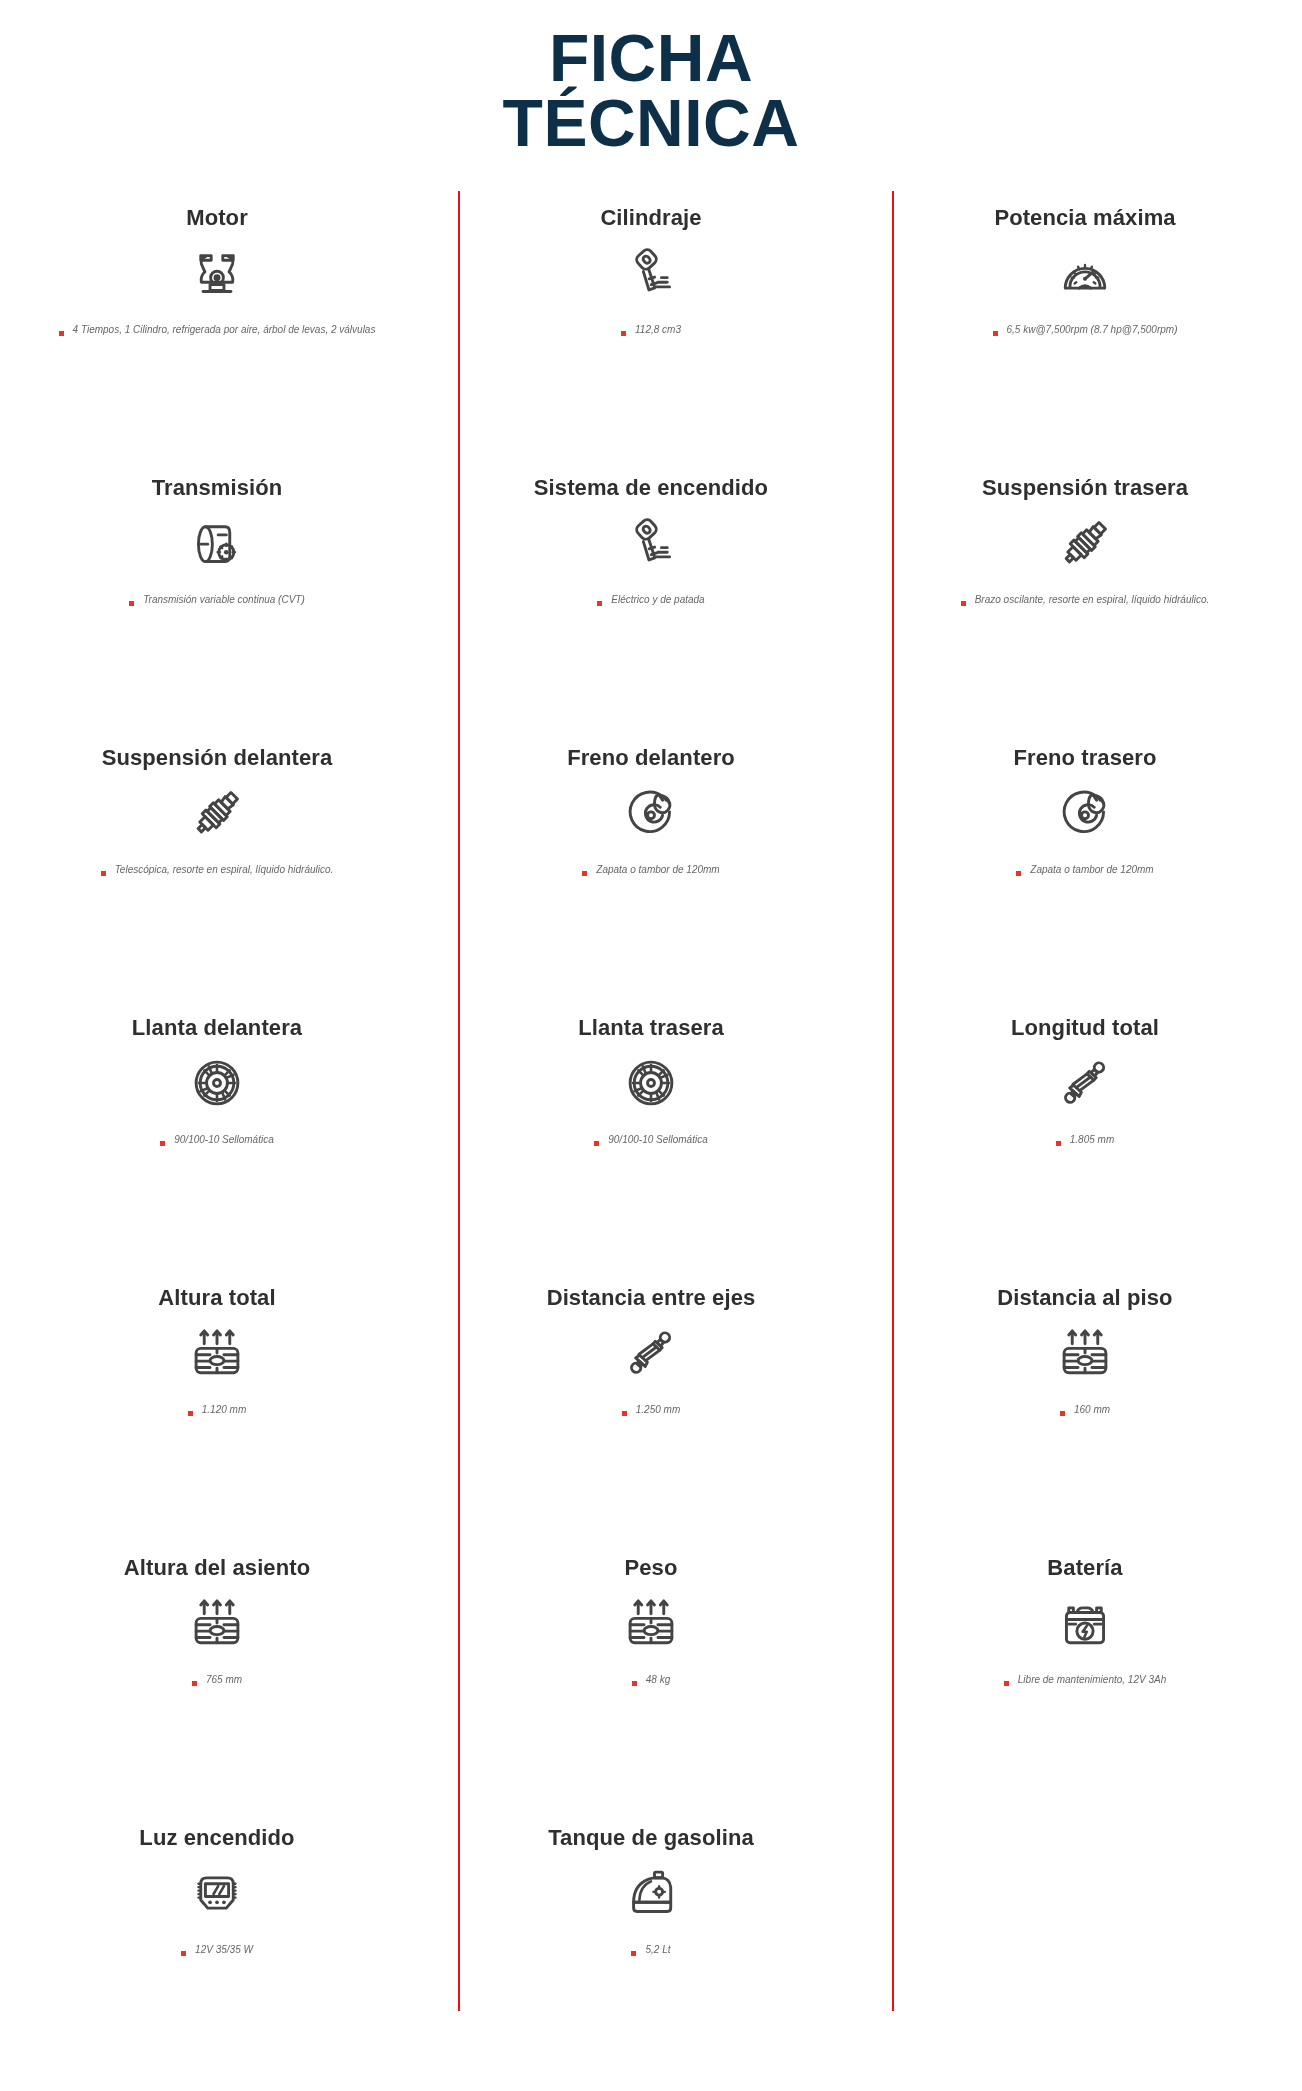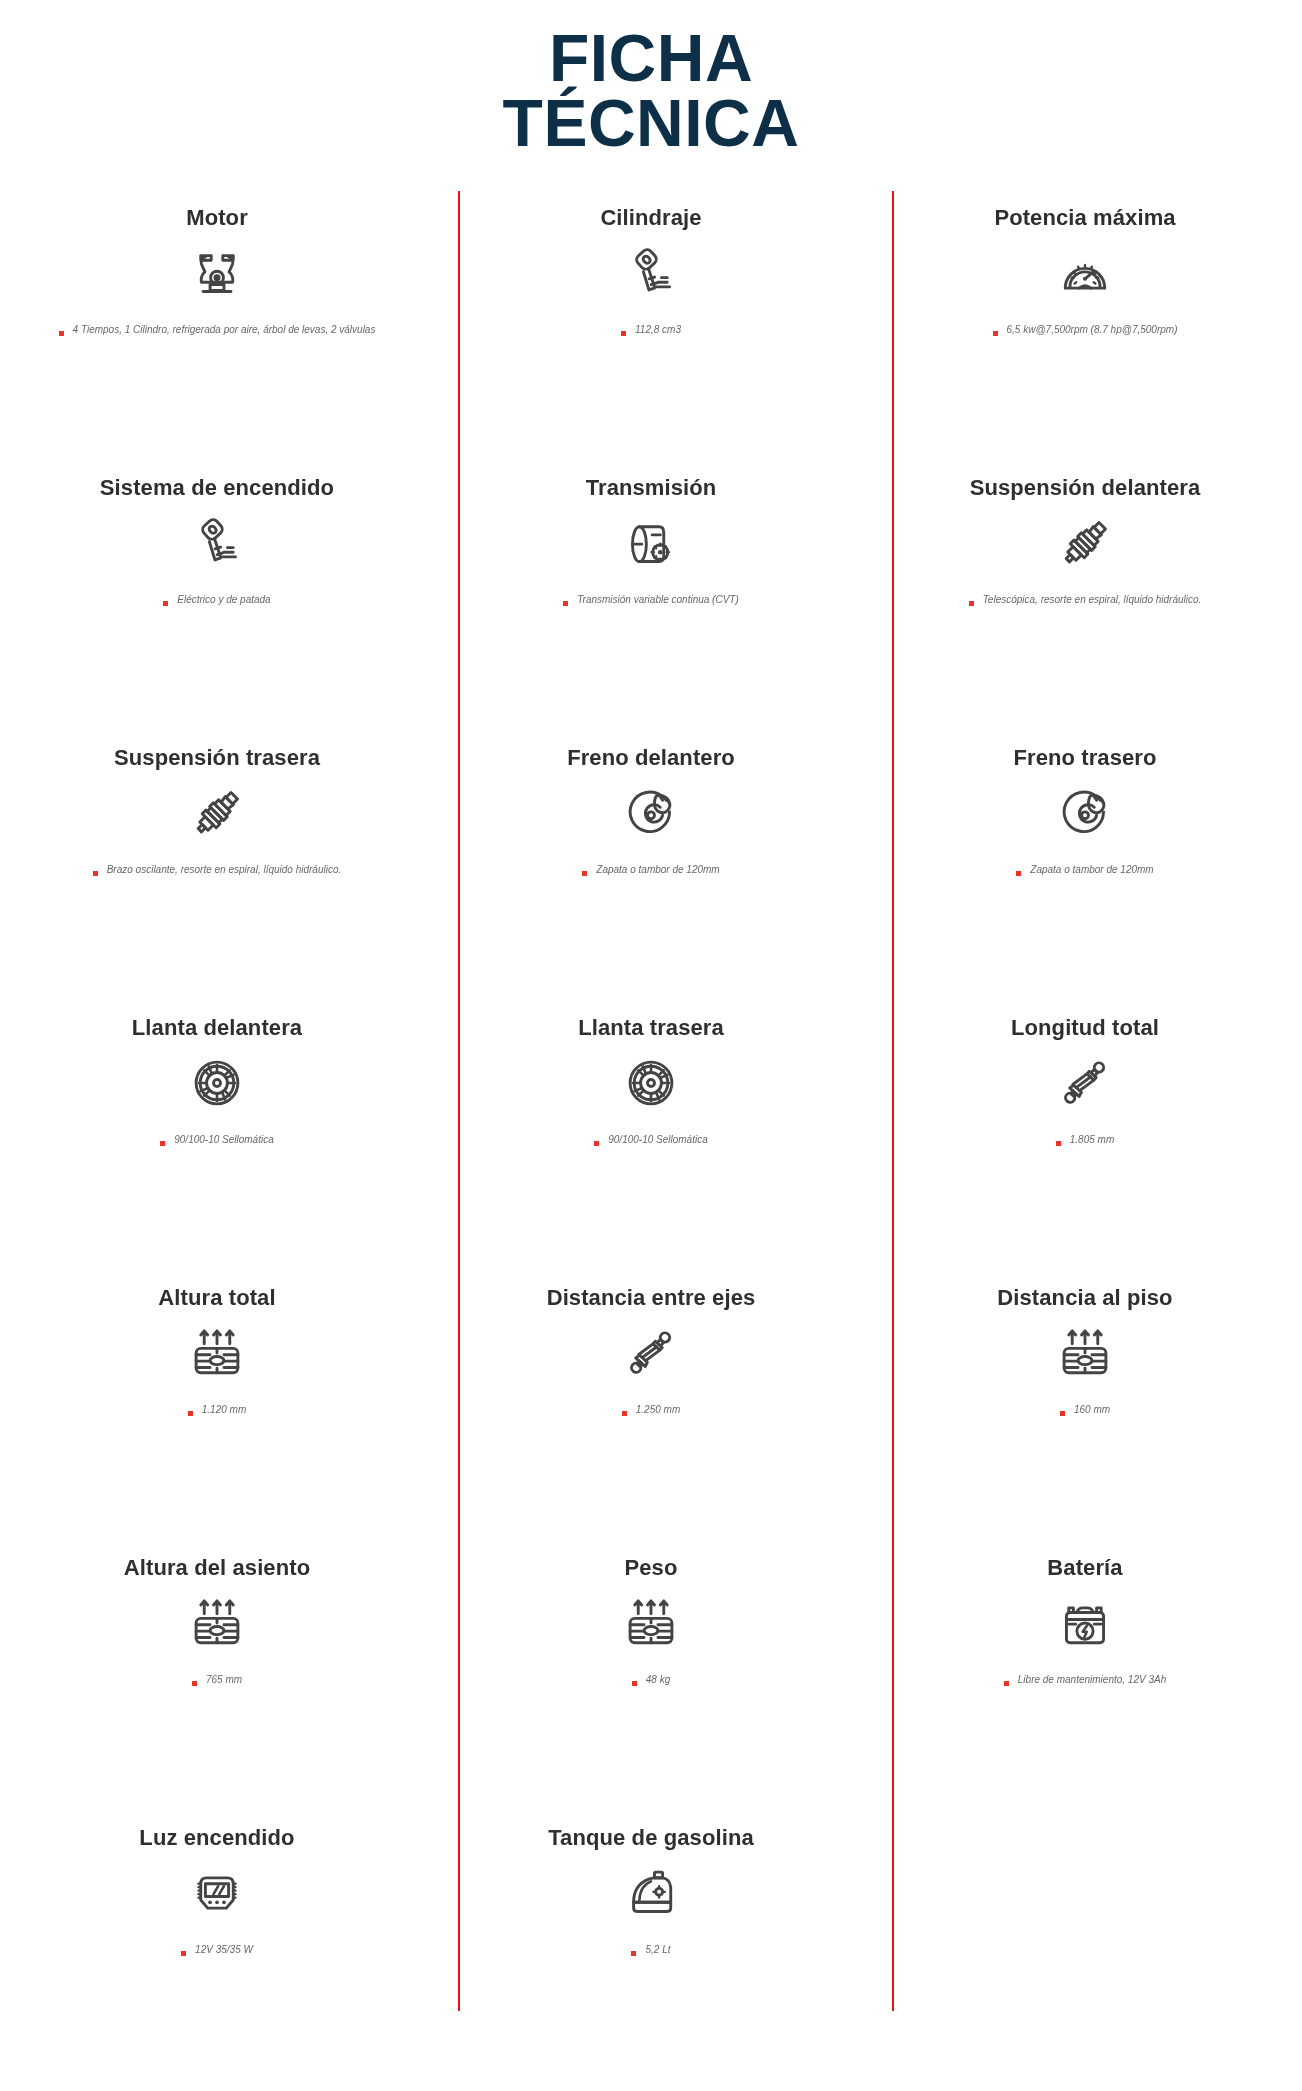--- a/index.html
+++ b/index.html
@@ -188,38 +188,20 @@
               <path d="M68 68 l-3 -2"></path>
       </g>
     </svg>
         </div>
         <div class="spec">
           <span class="bullet"></span>
           <span class="spec-text">6,5 kw@7,500rpm (8.7 hp@7,500rpm)</span>
         </div>
       </div>
       <div class="cell row-h">
-        <div class="title">Sistema de encendido</div>
-        <div class="icon">
-          <svg viewBox="0 0 100 100">
-      <g transform="rotate(-42 52 42)">
-        <rect x="40" y="10" width="30" height="28" rx="9"></rect>
-        <rect x="50" y="18" width="10" height="13" rx="5"></rect>
-        <path d="M47 38 L33 70 l-10 -4 L37 36"></path>
-        <path d="M36 52 l9 4 M32 62 l9 4"></path>
-      </g>
-      <path d="M62 66 h16 M60 74 h22 M68 58 h10"></path>
-    </svg>
-        </div>
-        <div class="spec">
-          <span class="bullet"></span>
-          <span class="spec-text">Eléctrico y de patada</span>
-        </div>
-      </div>
-      <div class="cell row-h">
         <div class="title">Transmisión</div>
         <div class="icon">
           <svg viewBox="0 0 100 100">
       <ellipse cx="30" cy="52" rx="12" ry="30"></ellipse>
       <path d="M30 22 h34 q8 0 8 10 v40 q0 10 -8 10 h-34"></path>
       <path d="M22 52 h12"></path>
       <path d="M52 36 h14"></path>
       <circle cx="66" cy="66" r="13"></circle>
       <circle cx="66" cy="66" r="4" fill="#444" stroke="none"></circle>
       <g stroke-width="4">
@@ -233,59 +215,77 @@
               <path d="M76 56 l-3 3"></path>
       </g>
     </svg>
         </div>
         <div class="spec">
           <span class="bullet"></span>
           <span class="spec-text">Transmisión variable continua (CVT)</span>
         </div>
       </div>
       <div class="cell row-h">
-        <div class="title">Suspensión delantera</div>
+        <div class="title">Sistema de encendido</div>
+        <div class="icon">
+          <svg viewBox="0 0 100 100">
+      <g transform="rotate(-42 52 42)">
+        <rect x="40" y="10" width="30" height="28" rx="9"></rect>
+        <rect x="50" y="18" width="10" height="13" rx="5"></rect>
+        <path d="M47 38 L33 70 l-10 -4 L37 36"></path>
+        <path d="M36 52 l9 4 M32 62 l9 4"></path>
+      </g>
+      <path d="M62 66 h16 M60 74 h22 M68 58 h10"></path>
+    </svg>
+        </div>
+        <div class="spec">
+          <span class="bullet"></span>
+          <span class="spec-text">Eléctrico y de patada</span>
+        </div>
+      </div>
+      <div class="cell row-h">
+        <div class="title">Suspensión trasera</div>
         <div class="icon">
           <svg viewBox="0 0 100 100">
       <g transform="rotate(45 50 50)">
         <path d="M42 8 h16 v12 h-16 z"></path>
         <path d="M40 20 h20 l-2 12 h-16 z"></path>
         <rect x="36" y="32" width="28" height="10"></rect>
         <rect x="33" y="42" width="34" height="9"></rect>
         <rect x="36" y="51" width="28" height="9"></rect>
         <rect x="33" y="60" width="34" height="9"></rect>
         <rect x="40" y="69" width="20" height="13"></rect>
         <path d="M46 82 h8 v10 h-8 z"></path>
       </g>
     </svg>
         </div>
         <div class="spec">
           <span class="bullet"></span>
-          <span class="spec-text">Telescópica, resorte en espiral, líquido hidráulico.</span>
-        </div>
-      </div>
-      <div class="cell row-h">
-        <div class="title">Suspensión trasera</div>
+          <span class="spec-text">Brazo oscilante, resorte en espiral, líquido hidráulico.</span>
+        </div>
+      </div>
+      <div class="cell row-h">
+        <div class="title">Suspensión delantera</div>
         <div class="icon">
           <svg viewBox="0 0 100 100">
       <g transform="rotate(45 50 50)">
         <path d="M42 8 h16 v12 h-16 z"></path>
         <path d="M40 20 h20 l-2 12 h-16 z"></path>
         <rect x="36" y="32" width="28" height="10"></rect>
         <rect x="33" y="42" width="34" height="9"></rect>
         <rect x="36" y="51" width="28" height="9"></rect>
         <rect x="33" y="60" width="34" height="9"></rect>
         <rect x="40" y="69" width="20" height="13"></rect>
         <path d="M46 82 h8 v10 h-8 z"></path>
       </g>
     </svg>
         </div>
         <div class="spec">
           <span class="bullet"></span>
-          <span class="spec-text">Brazo oscilante, resorte en espiral, líquido hidráulico.</span>
+          <span class="spec-text">Telescópica, resorte en espiral, líquido hidráulico.</span>
         </div>
       </div>
       <div class="cell row-h">
         <div class="title">Freno delantero</div>
         <div class="icon">
           <svg viewBox="0 0 100 100">
       <path d="M70 22 a34 34 0 1 0 12 26"></path>
       <path d="M66 40 a15 15 0 1 0 4 14"></path>
       <circle cx="50" cy="54" r="6"></circle>
       <path d="M60 20 q14 -2 20 8 q6 10 -2 18 q-6 6 -14 2 q-8 -4 -8 -14 q0 -10 4 -14 z"></path>

